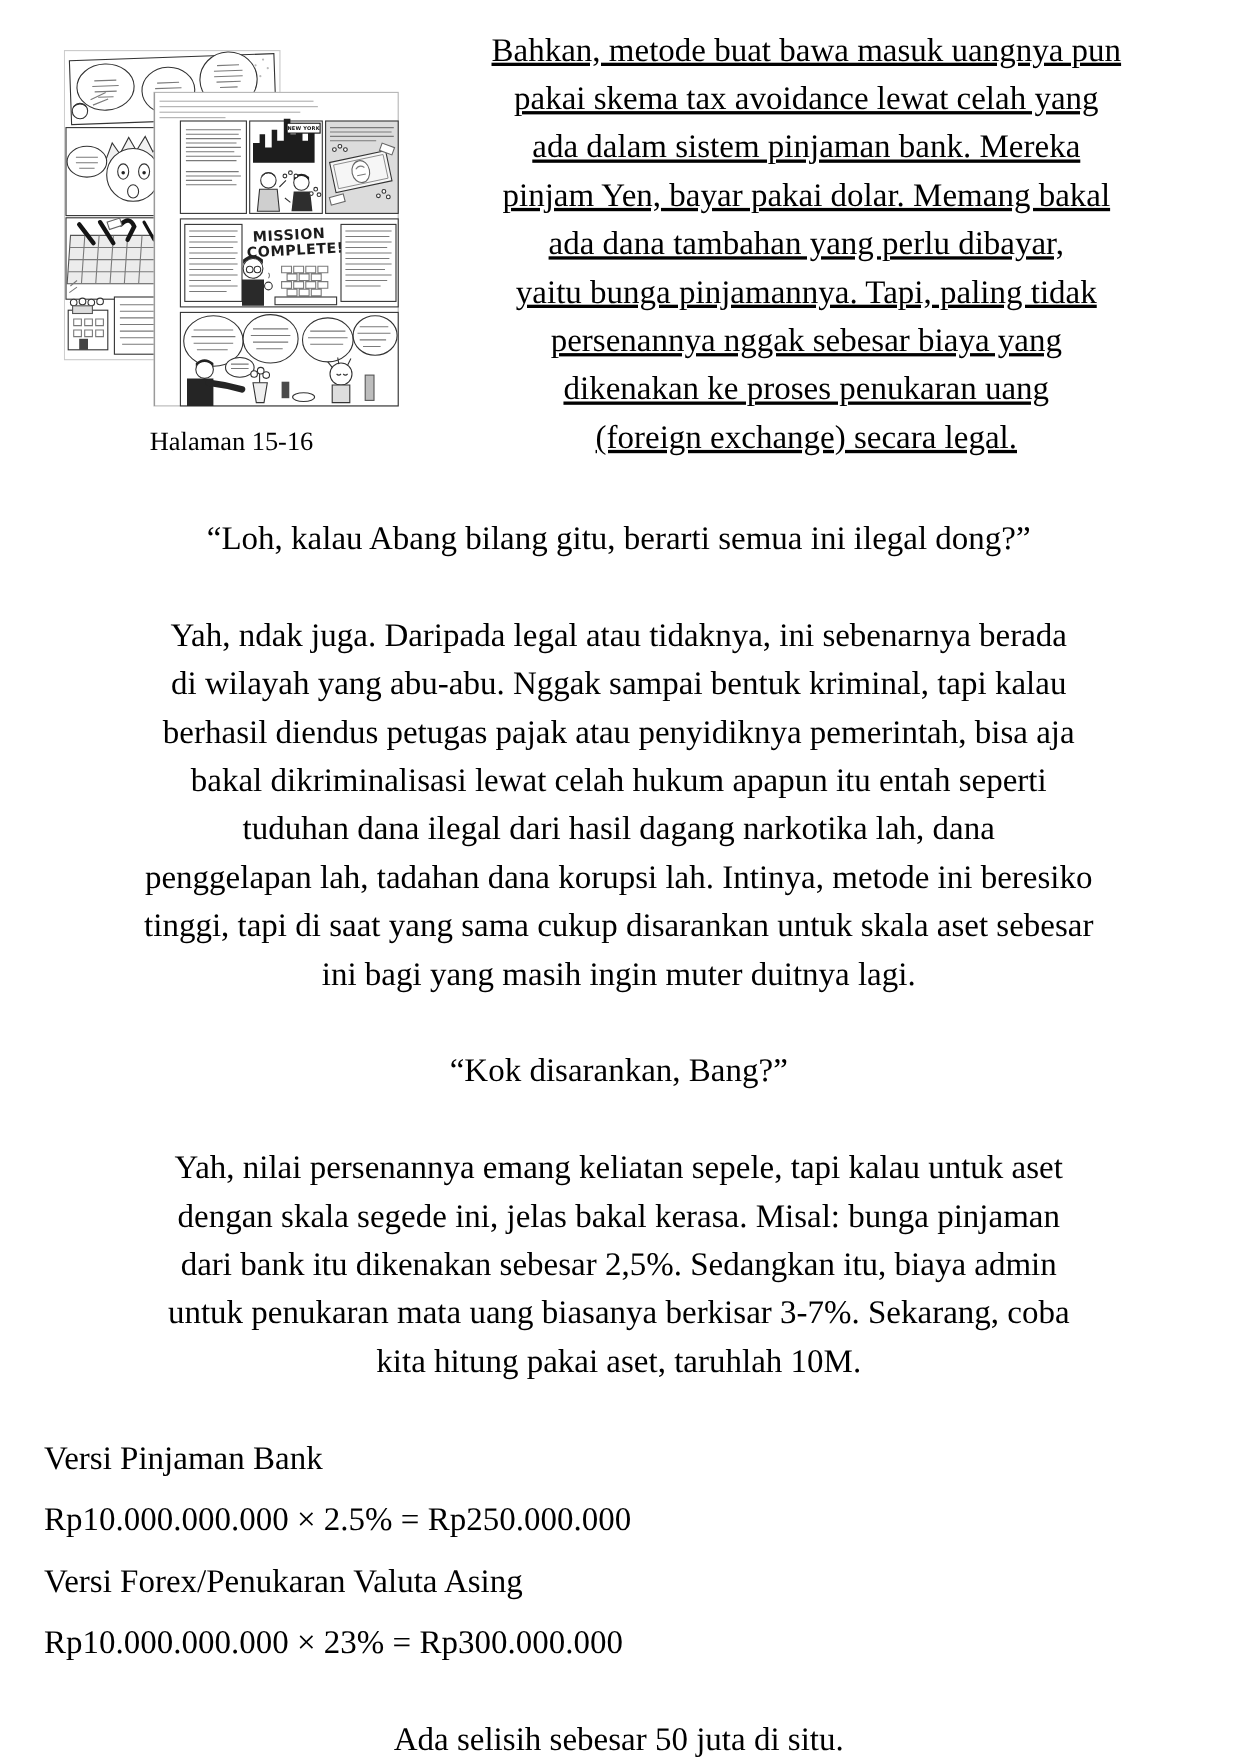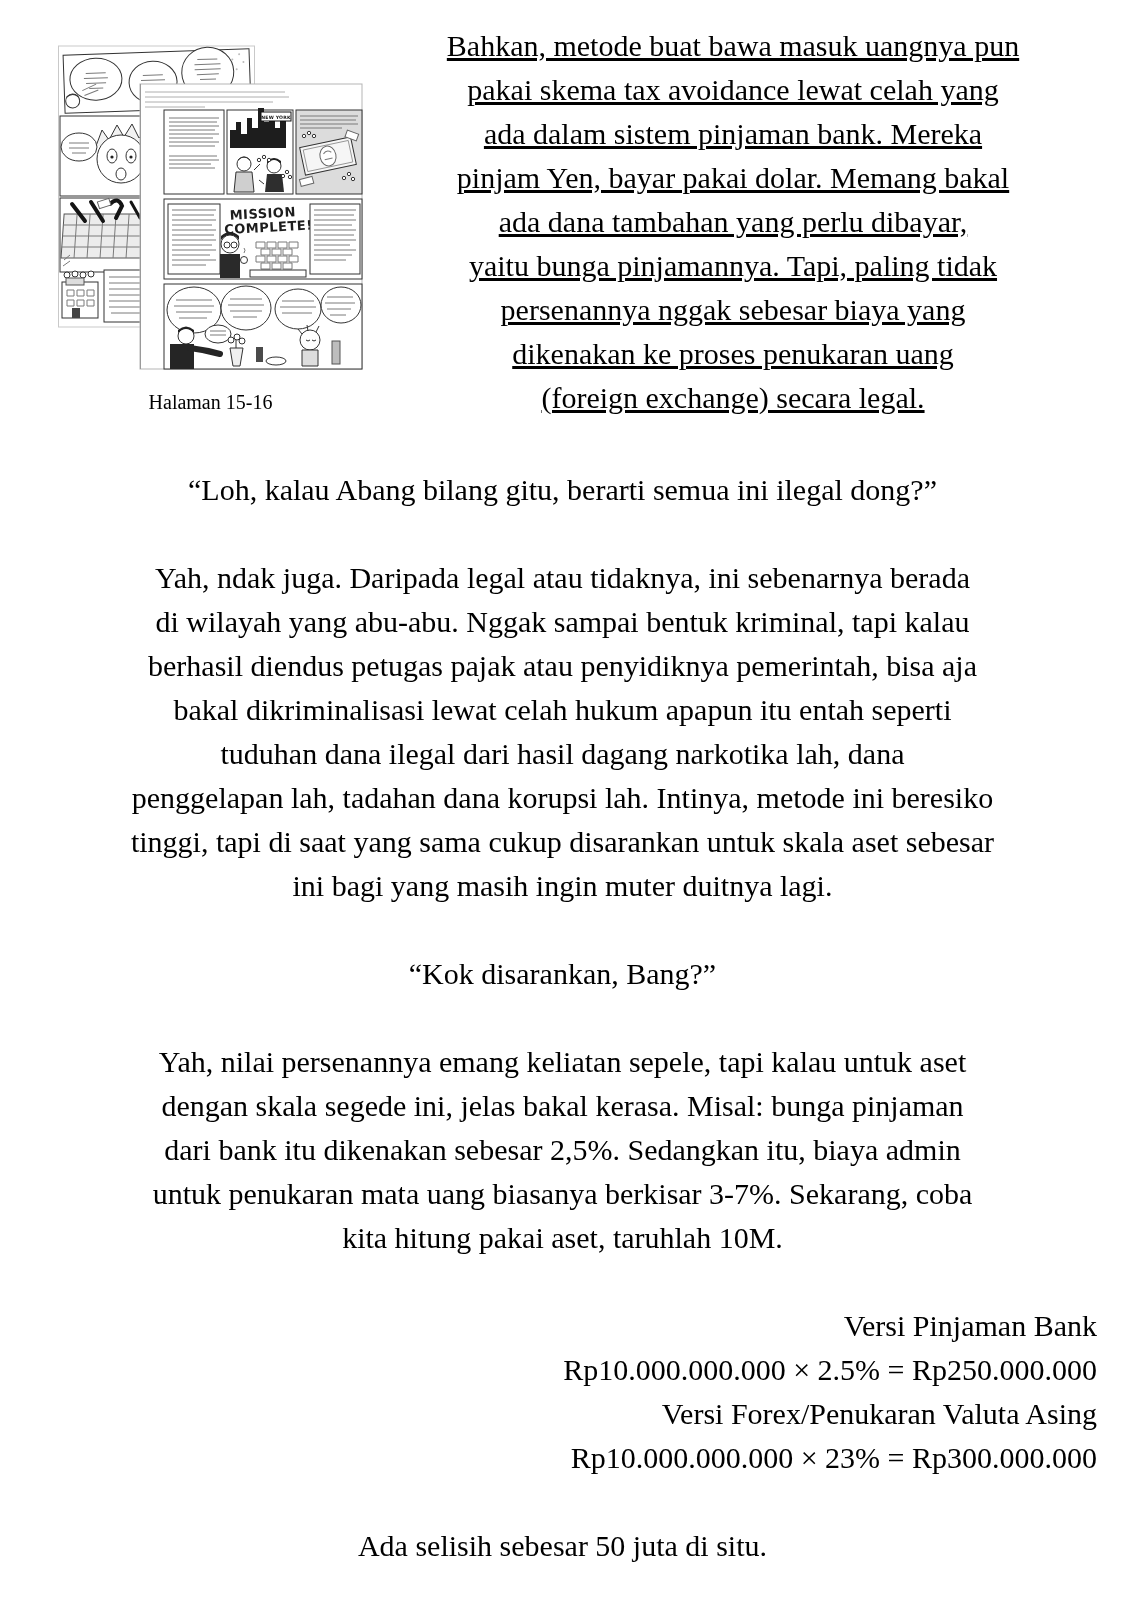--- a/index.html
+++ b/index.html
@@ -12,24 +12,24 @@
     color:#000;
     font-family:"Liberation Serif","DejaVu Serif",serif;
     font-size:30px;
     line-height:44px;
     overflow:hidden;
   }
   .para { margin:44px 0; text-align:center; white-space:pre-line; }
   .top-section { display:flex; align-items:flex-start; margin:0; }
   .figure { flex:0 0 305px; margin:20px 0 0 30px; }
   .comic-svg { display:block; width:305px; height:330px; }
-  .caption { text-align:center; font-size:20px; line-height:44px; margin-top:6px; }
+  .caption { text-align:center; font-size:24px; line-height:44px; margin-top:6px; }
   .intro { flex:1 1 auto; margin:0 0 0 6px; text-align:center; white-space:pre-line;text-decoration:underline; }
   .calc { margin:44px 0; }
-  .calc p { margin:0; text-align:right; }
+  .calc p { margin:12px; text-align:left; }
   
   .panel { fill:#ffffff; stroke:#333; stroke-width:1; }
   .t { stroke:#7a7a7a; stroke-width:1; fill:none; }
   .tf { stroke:#9a9a9a; stroke-width:0.8; fill:none; }
   .ln { stroke:#333; stroke-width:1; fill:none; }
   .mission {
     font-family:"DejaVu Sans","Liberation Sans",sans-serif;
     font-weight:900; font-size:13px; letter-spacing:0.5px;
     fill:#1c1c1c;
   }

